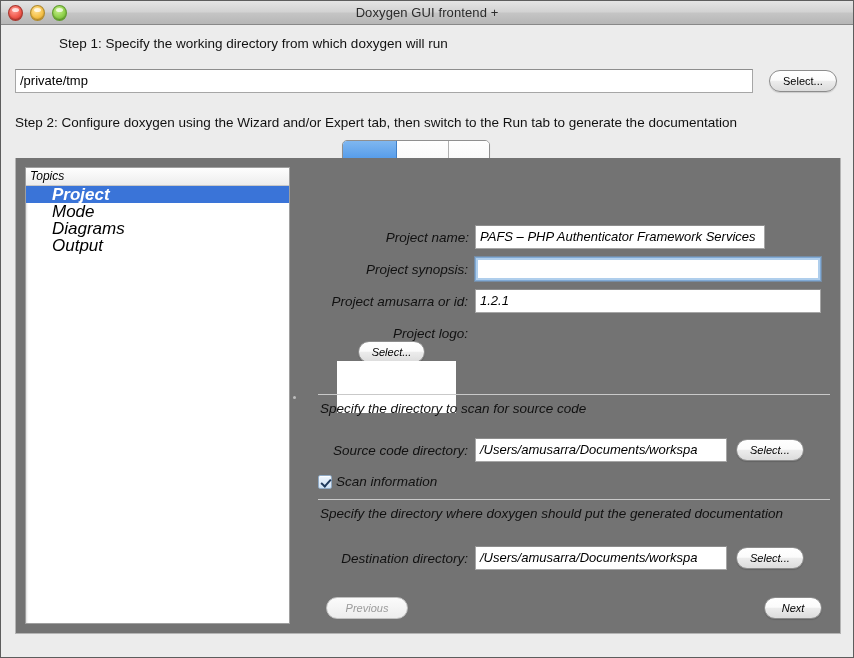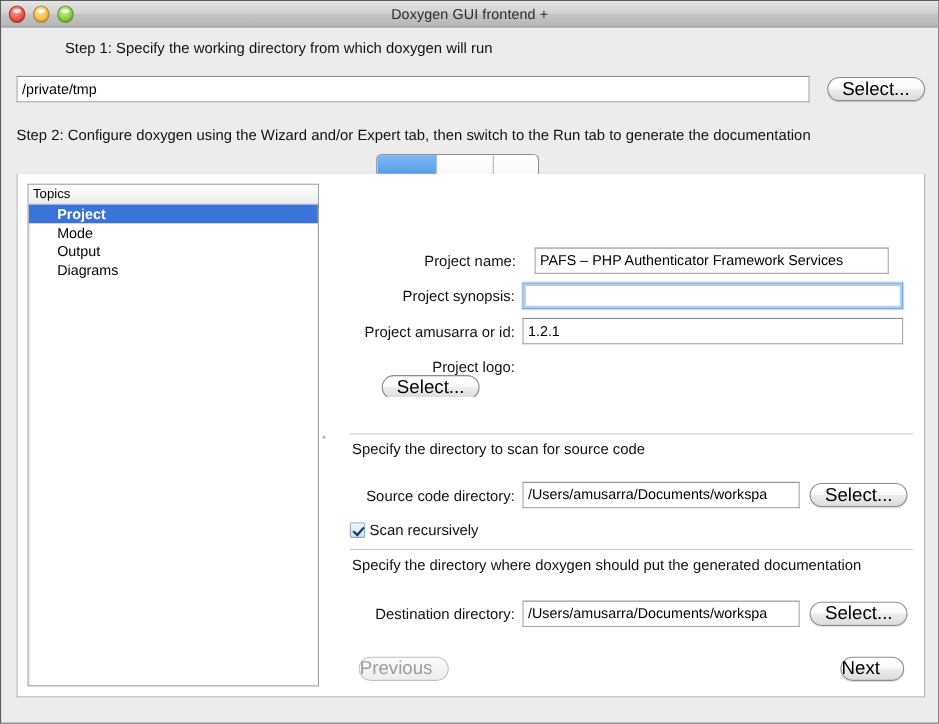--- a/index.html
+++ b/index.html
@@ -108,24 +108,24 @@
   
   .btn {
     box-sizing: border-box;
     height: 22px;
     padding: 0 13px;
     border-radius: 11px;
     border: 1px solid #8c8c8c;
     background: linear-gradient(to bottom, #ffffff 0%, #fbfbfb 46%, #ececec 52%, #dcdcdc 100%);
     box-shadow: 0 1px 1px rgba(0,0,0,0.14);
     font-family: "Liberation Sans", sans-serif;
-    font-size: 17px;
+    font-size: 11px;
     color: #000;
     line-height: 20px;
-    text-align: left;
+    text-align: center;
     white-space: nowrap;
     cursor: default;
   }
   .btn.disabled {
     color: #9b9b9b;
     background: linear-gradient(to bottom, #fbfbfb 0%, #f4f4f4 52%, #ededed 100%);
     border-color: #c0c0c0;
     box-shadow: none;
   }
 
@@ -179,21 +179,22 @@
   
   .main-panel {
     position: absolute;
     left: 14px;
     top: 157px;
     width: 826px;
     height: 476px;
     box-sizing: border-box;
     border: 1px solid #b4b4b4;
     border-top: none;
-    background: #ffffff;
+    background: #737373;
+    font-style: italic;
   }
 
   
   .topics {
     position: absolute;
     left: 9px;
     top: 9px;
     width: 265px;
     height: 457px;
     box-sizing: border-box;
@@ -208,21 +209,21 @@
     padding-left: 4px;
     font-size: 12px;
     color: #000;
     background: linear-gradient(to bottom, #fefefe 0%, #ededed 100%);
     border-bottom: 1px solid #c8c8c8;
   }
   .topic-item {
     height: 17px;
     line-height: 17px;
     padding-left: 26px;
-    font-size: 13px;
+    font-size: 17px;
     color: #000;
     white-space: nowrap;
     cursor: default;
   }
   .topic-item.selected {
     background: #3a74d8;
     color: #fff;
     font-weight: bold;
   }
 
@@ -348,32 +349,32 @@
       <div class="tab">Run</div>
     </div>
   </div>
 
   <div class="main-panel">
 
     <div class="topics">
       <div class="topics-header">Topics</div>
       <div class="topic-item selected">Project</div>
       <div class="topic-item">Mode</div>
+      <div class="topic-item">Diagrams</div>
       <div class="topic-item">Output</div>
-      <div class="topic-item">Diagrams</div>
     </div>
 
     <div class="splitter-grip"></div>
 
     <div class="form-area">
 
 
       <div class="field-row abs" style="left:1px; top:58px;">
         <div class="field-label" style="width:162px;">Project name:</div>
-        <div class="textfield" style="width:322px; margin-left:17px;" title="">PAFS – PHP Authenticator Framework Services</div>
+        <div class="textfield" style="width:290px; margin-left:6px;" title="">PAFS – PHP Authenticator Framework Services</div>
       </div>
 
       <div class="field-row abs" style="left:0px; top:90px;">
         <div class="field-label" style="width:162px;">Project synopsis:</div>
         <div class="textfield tf-focus" style="width:346px; margin-left:7px;" title=""></div>
       </div>
 
       <div class="field-row abs" style="left:0px; top:122px;">
         <div class="field-label" style="width:162px;">Project amusarra or id:</div>
         <div class="textfield" style="width:346px; margin-left:7px;" title="">1.2.1</div>
@@ -390,21 +391,21 @@
       <div class="section-title abs" style="left:14px; top:234px;">Specify the directory to scan for source code</div>
 
       <div class="field-row abs" style="left:0px; top:271px;">
         <div class="field-label" style="width:162px;">Source code directory:</div>
         <div class="textfield" style="width:252px; margin-left:7px;" title="">/Users/amusarra/Documents/workspa</div>
         <div class="btn" style="margin-left:9px;">Select...</div>
       </div>
 
       <div class="checkrow abs" style="left:12px; top:307px;">
         <div class="checkbox checked"></div>
-        <div class="check-label">Scan recursively</div>
+        <div class="check-label">Scan information</div>
       </div>
 
       <div class="divider abs" style="left:12px; top:332px;"></div>
 
       <div class="section-title abs" style="left:14px; top:339px;">Specify the directory where doxygen should put the generated documentation</div>
 
       <div class="field-row abs" style="left:0px; top:379px;">
         <div class="field-label" style="width:162px;">Destination directory:</div>
         <div class="textfield" style="width:252px; margin-left:7px;" title="">/Users/amusarra/Documents/workspa</div>
         <div class="btn" style="margin-left:9px;">Select...</div>

